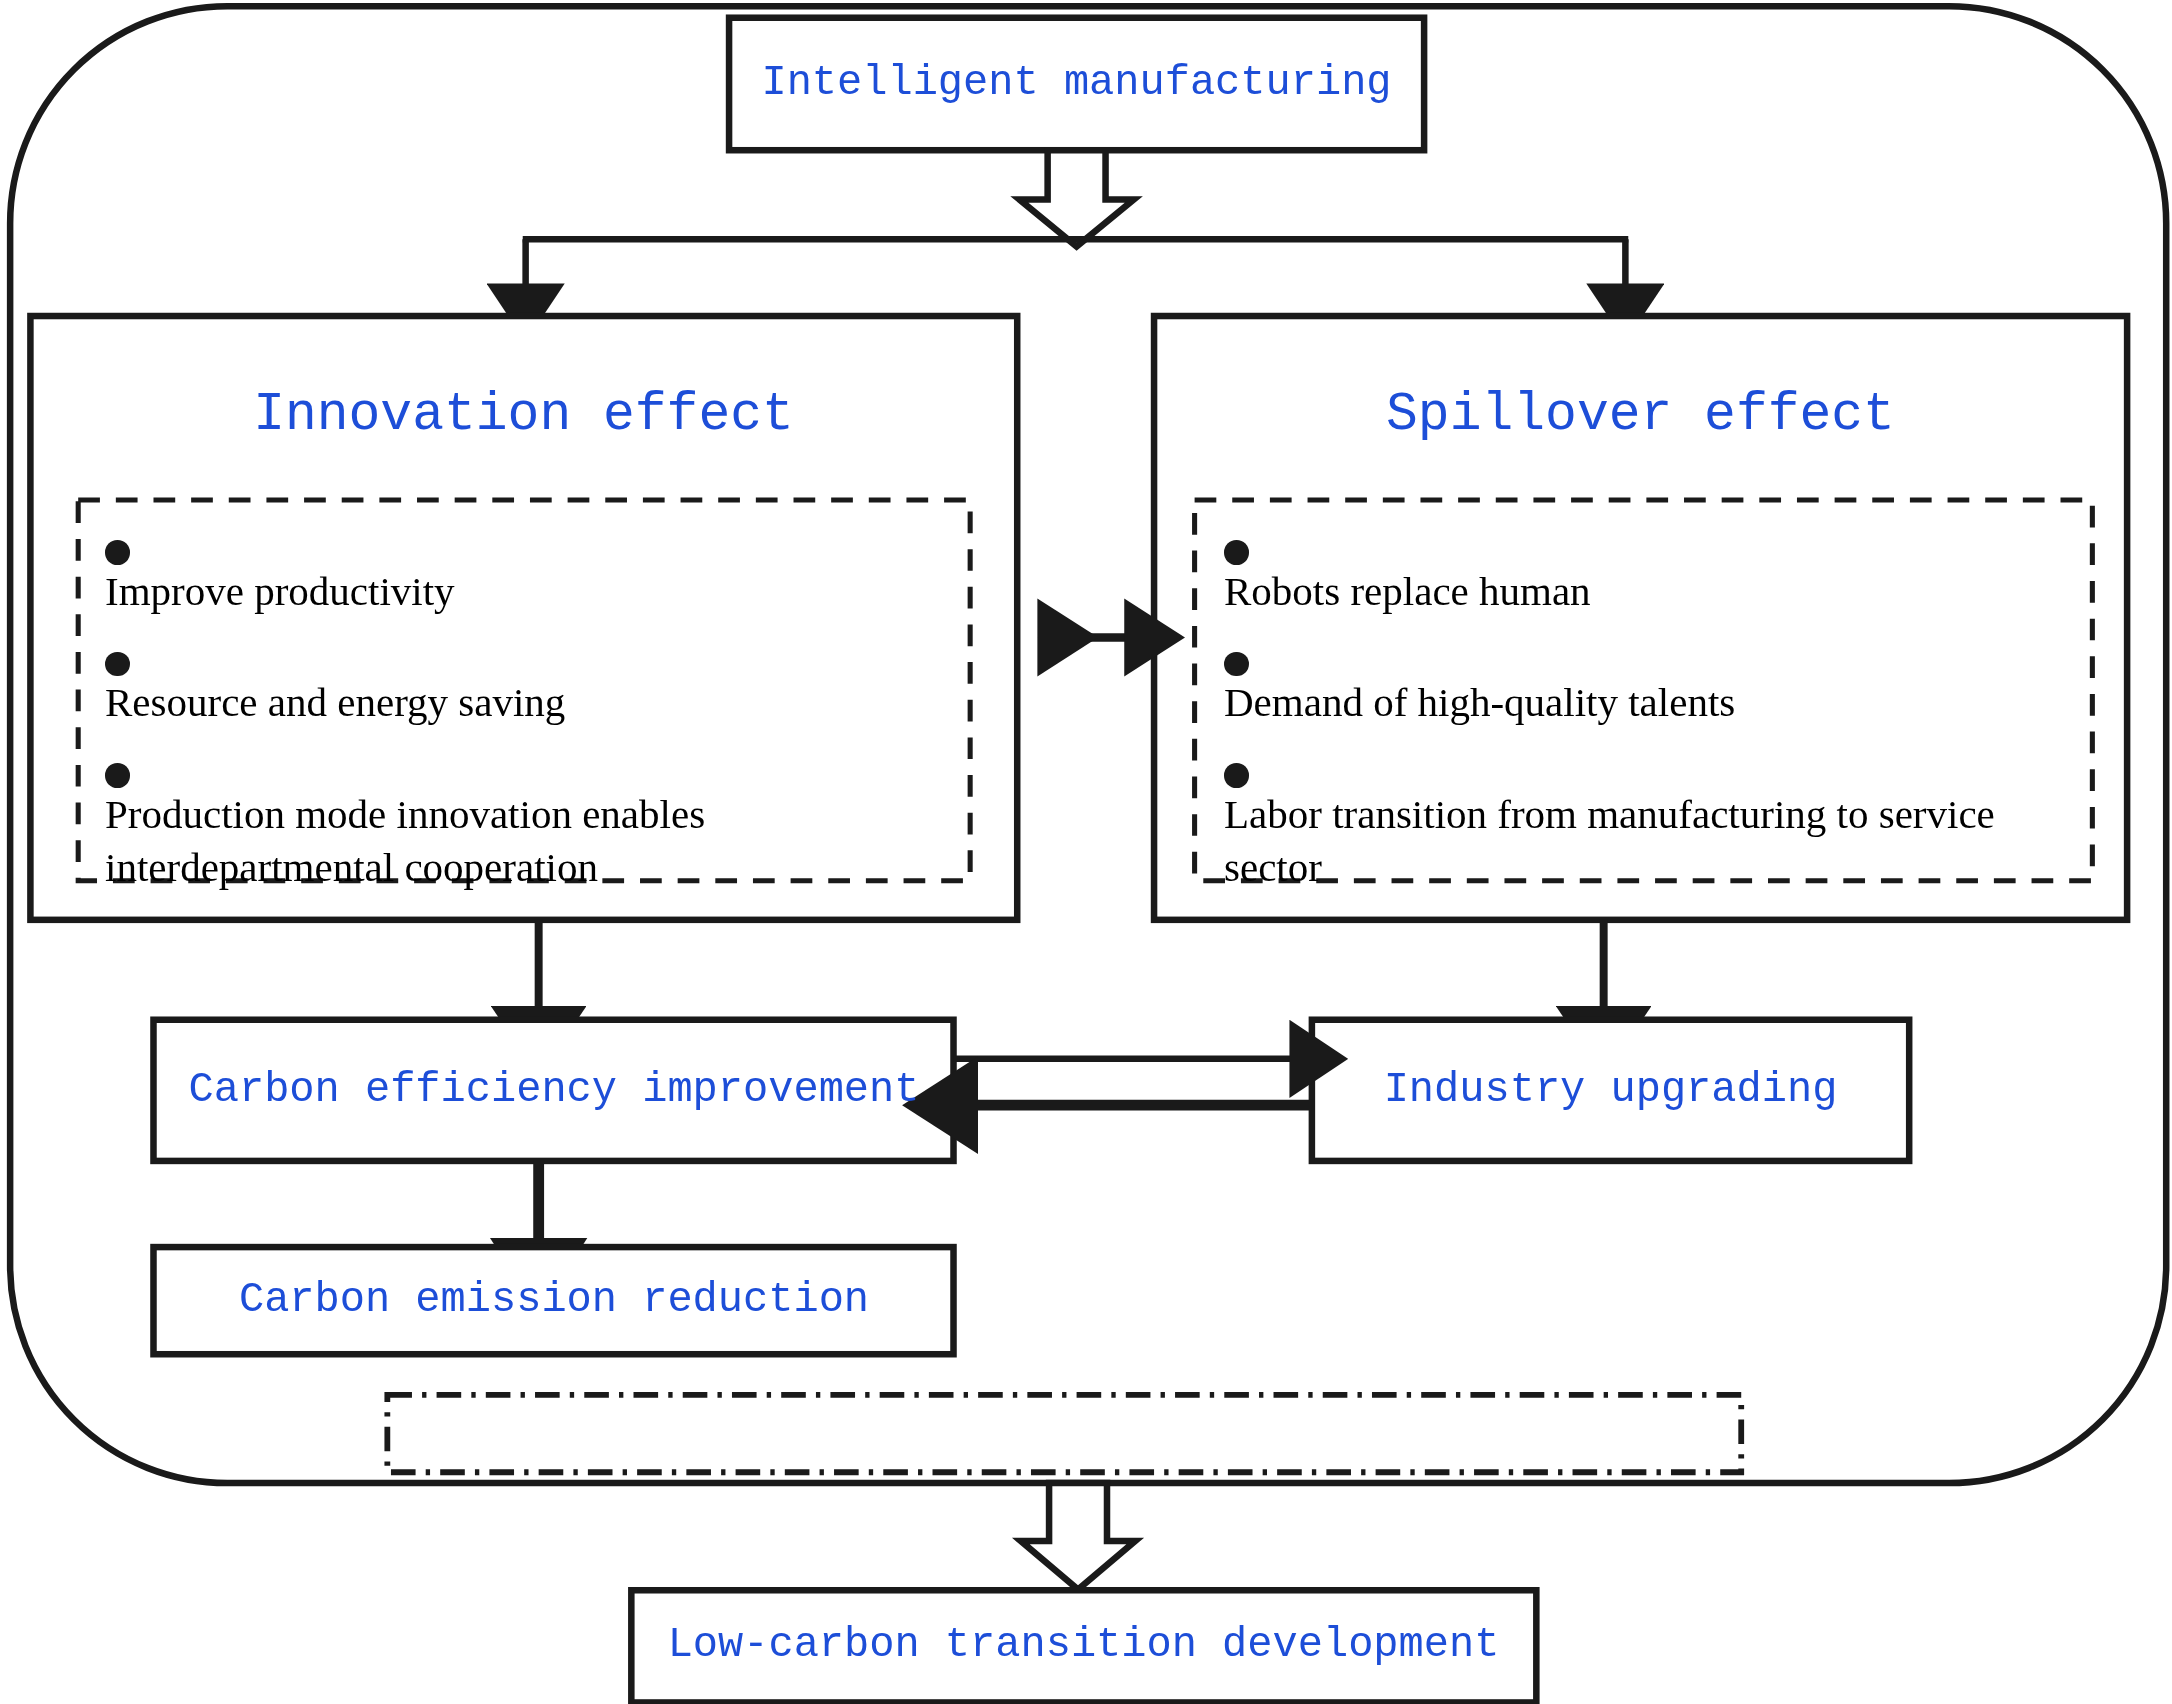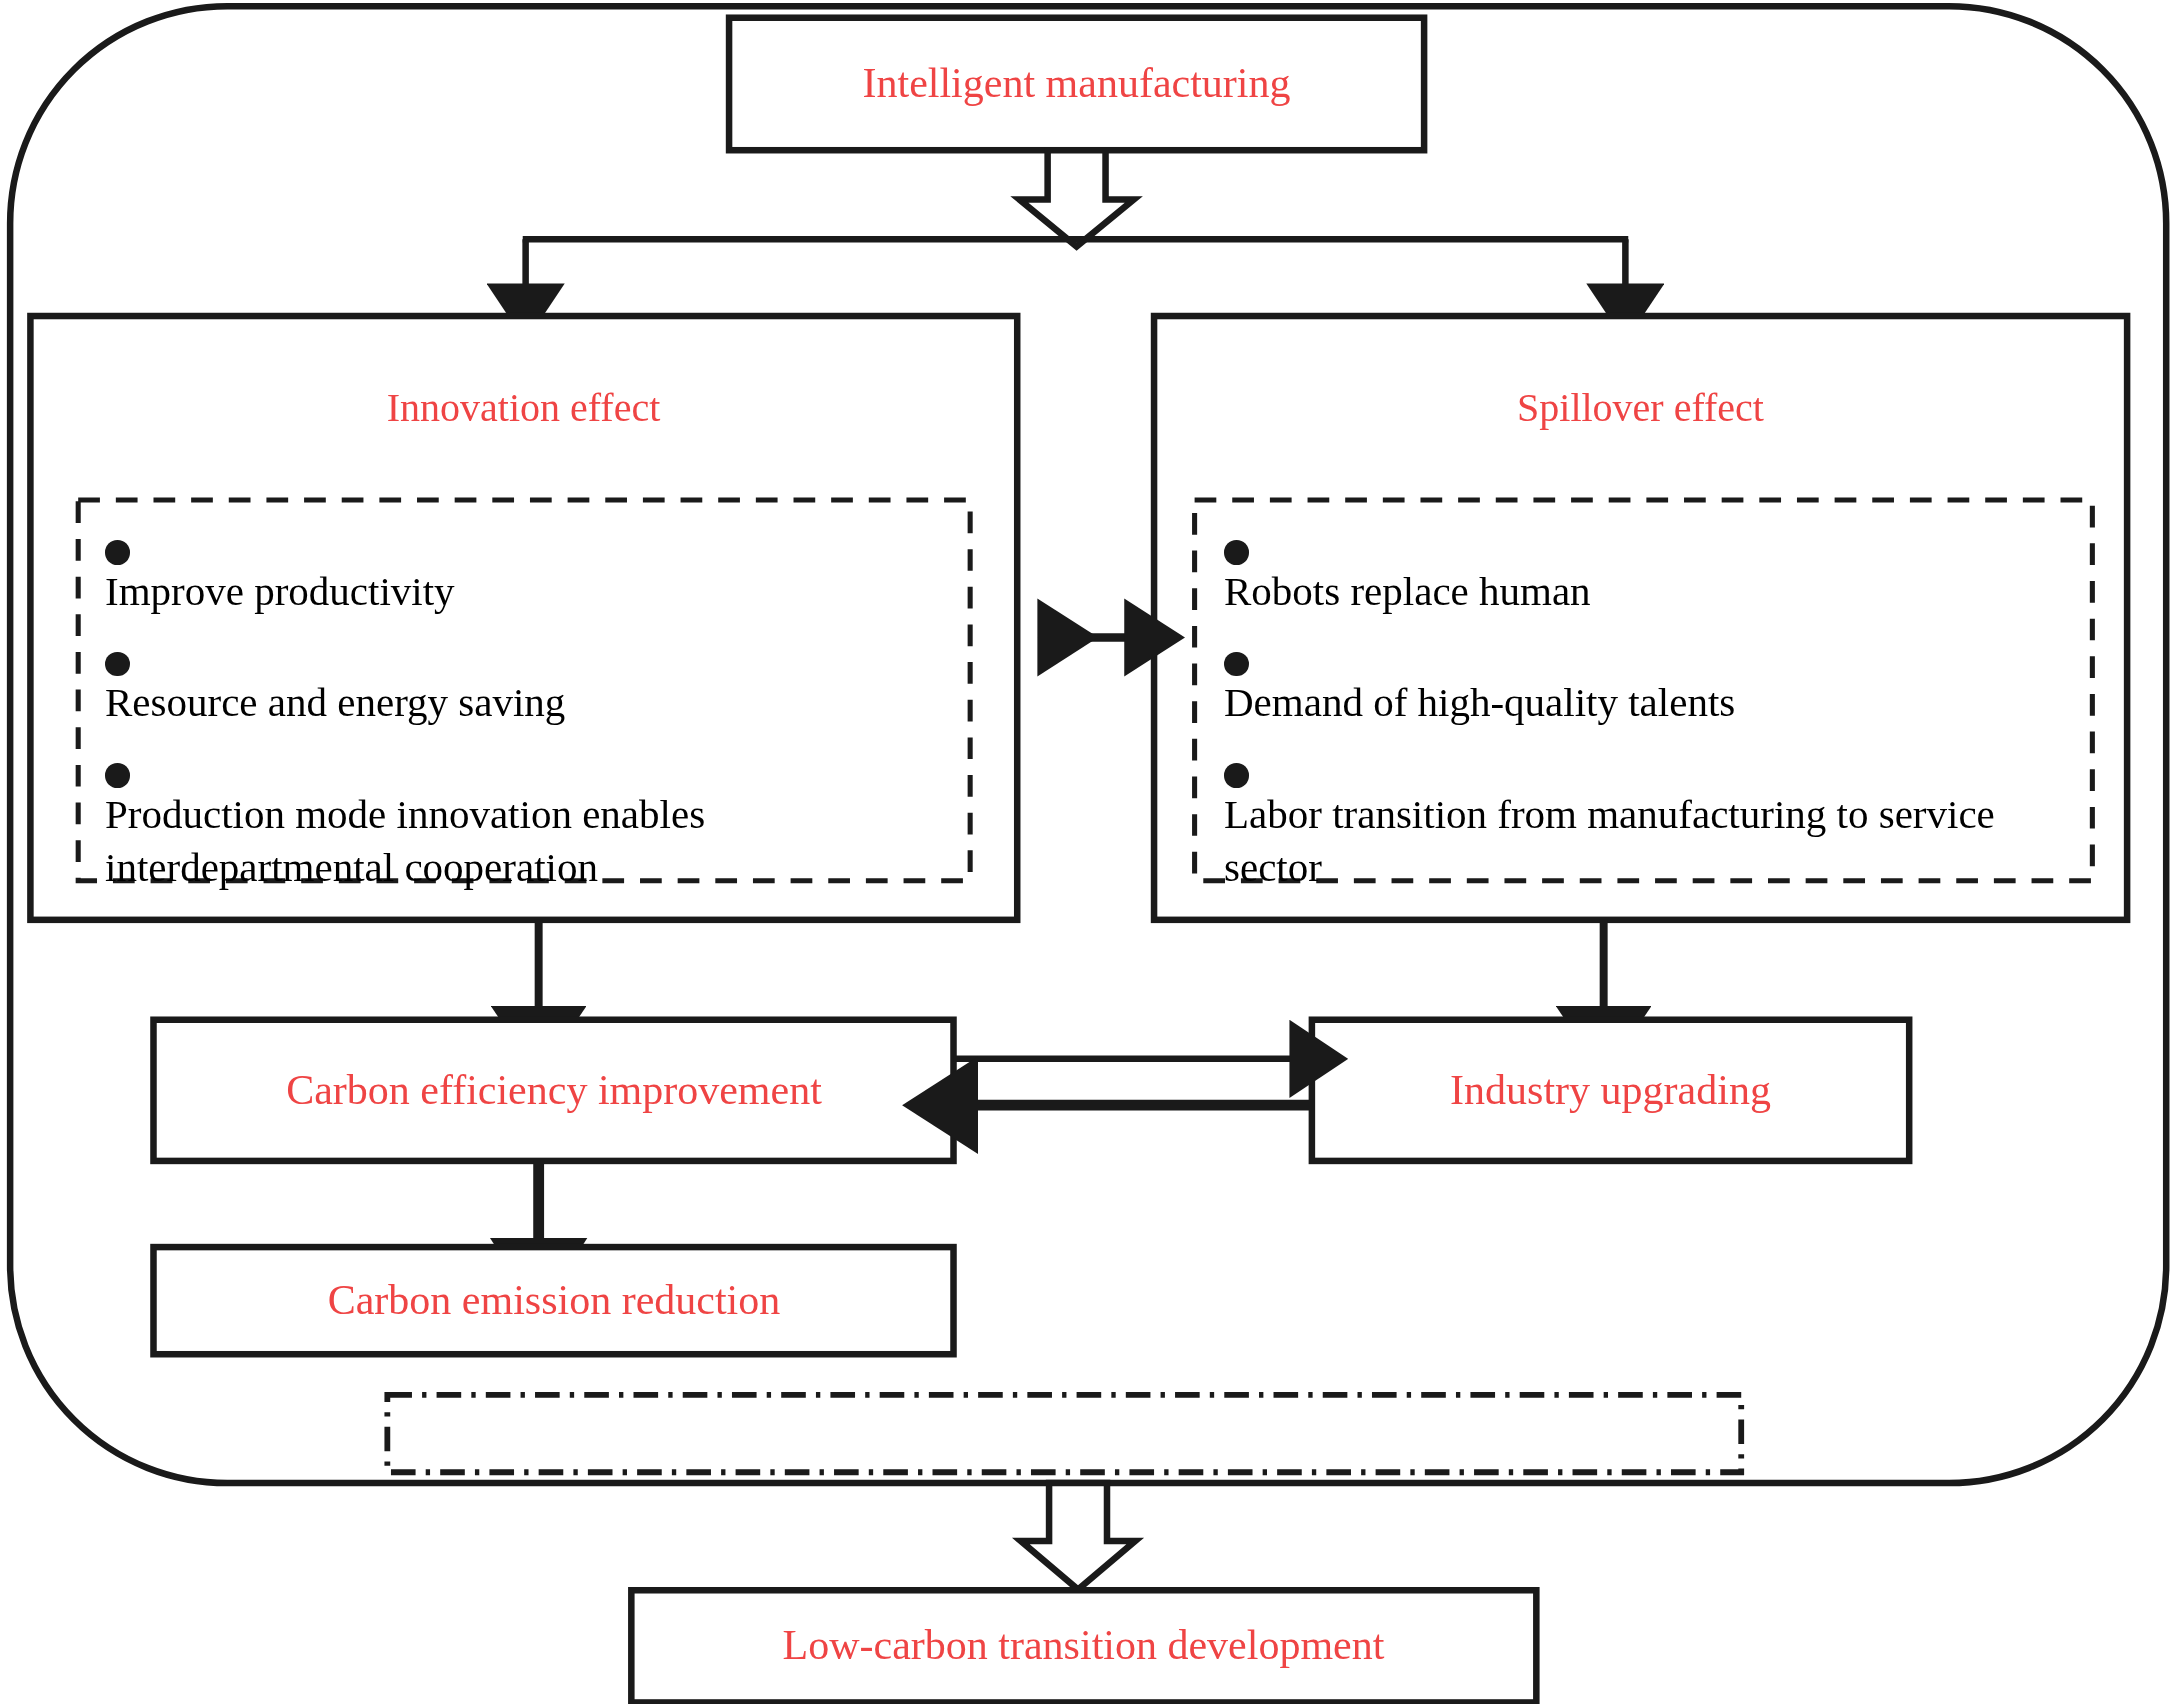--- a/index.html
+++ b/index.html
@@ -1,24 +1,24 @@
 <!DOCTYPE html>
 <html style="font-size:11.6px"><head>
 <meta charset="utf-8">
 <style>
   html,body{margin:0;padding:0;background:#ffffff;}
   body{width:2172px;height:1705px;overflow:hidden;
        font-family:"Liberation Serif","DejaVu Serif",serif;}
   #stage{position:relative;width:2172px;height:1705px;background:#fff;}
   svg#canvas{position:absolute;left:0;top:0;width:2172px;height:1705px;}
-  .lbl{position:absolute;color:#ef4444;line-height:1.18;
-       font-family:Liberation Serif, serif;}
+  .lbl{position:absolute;color:#1d4ed8;line-height:1.18;
+       font-family:Liberation Mono, monospace;}
   .ctr{text-align:center;}
   .boxtitle{font-size:42px;}
-  .paneltitle{font-size:40px;}
+  .paneltitle{font-size:53px;}
   .bullet-row{display:flex;align-items:flex-start;margin-bottom:16px;flex-direction:column;}
   .bullet-dot{flex:0 0 auto;width:24.6px;height:24.6px;border-radius:50%;
               background:#1a1a1a;margin-right:19px;margin-top:17.4px;}
   .bullet-txt{font-size:41px;line-height:1.30;}
   .exo{font-size:36px;}
 </style>
 </head>
 <body>
 
 <div id="stage">

